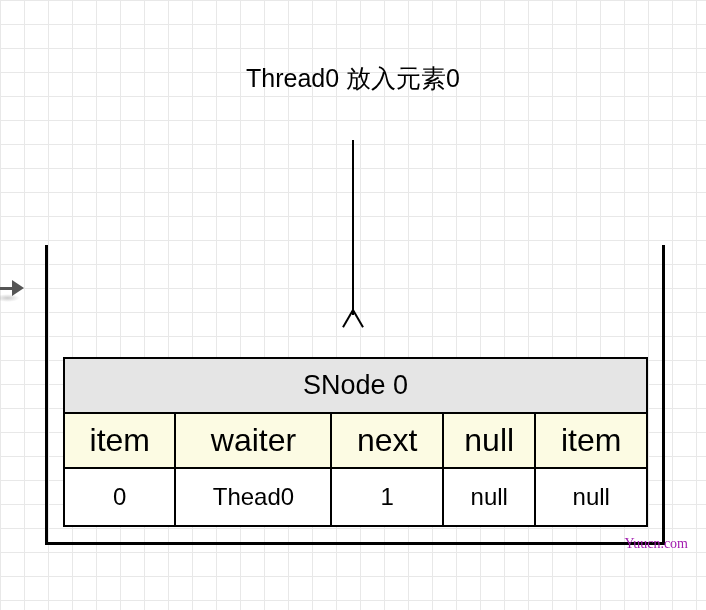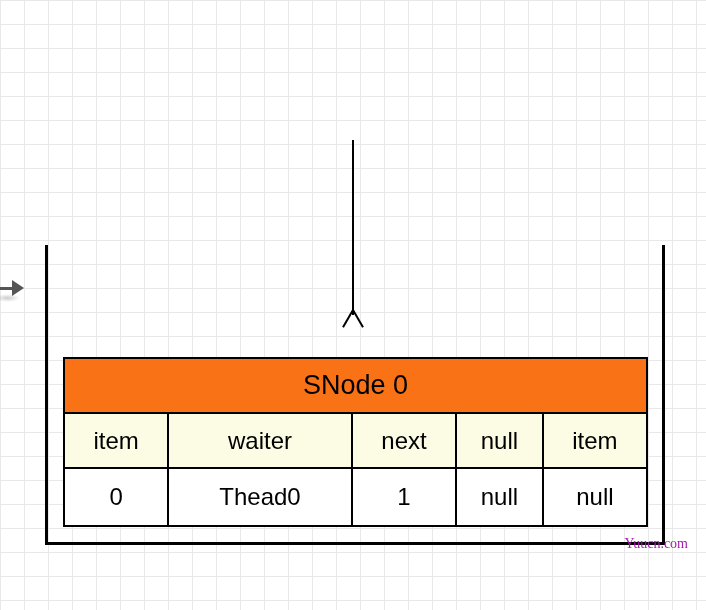--- a/index.html
+++ b/index.html
@@ -106,28 +106,28 @@
       width: 585px;
       border-collapse: collapse;
     }
     .node-table td, .node-table th {
       border: 2px solid #000;
       text-align: center;
       font-weight: normal;
       color: #000;
     }
     .title-cell {
-      background: #f97316;
+      background: #e5e5e5;
       font-size: 27px;
       font-weight: bold;
       height: 55px;
     }
     .header-row td {
       background: #fcfbe3;
-      font-size: 24px;
+      font-size: 32px;
       height: 55px;
       margin-top: 32px;
     }
     .value-row td {
       background: #fff;
       font-size: 24px;
       height: 58px;
     }
     .watermark {
       position: absolute;
@@ -137,20 +137,21 @@
       color: #a21caf;
       font-family: "Times New Roman", serif;
     }
   </style>
 </head>
 <body>
 
 <div class="grid-bg"></div>
 
 <div class="caption">
+  <div>Thread0 放入元素0</div>
 </div>
 
 <div class="arrow-shaft"></div>
 <div class="arrow-head"></div>
 
 <div class="small-arrow">
   <div class="line"></div>
   <div class="head"></div>
   <div class="shadow"></div>
 </div>

